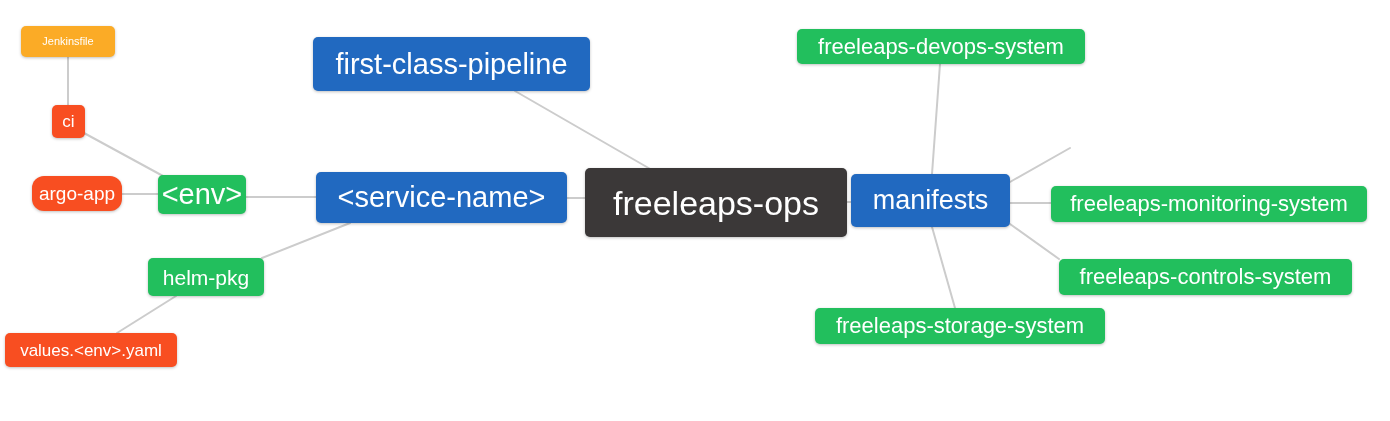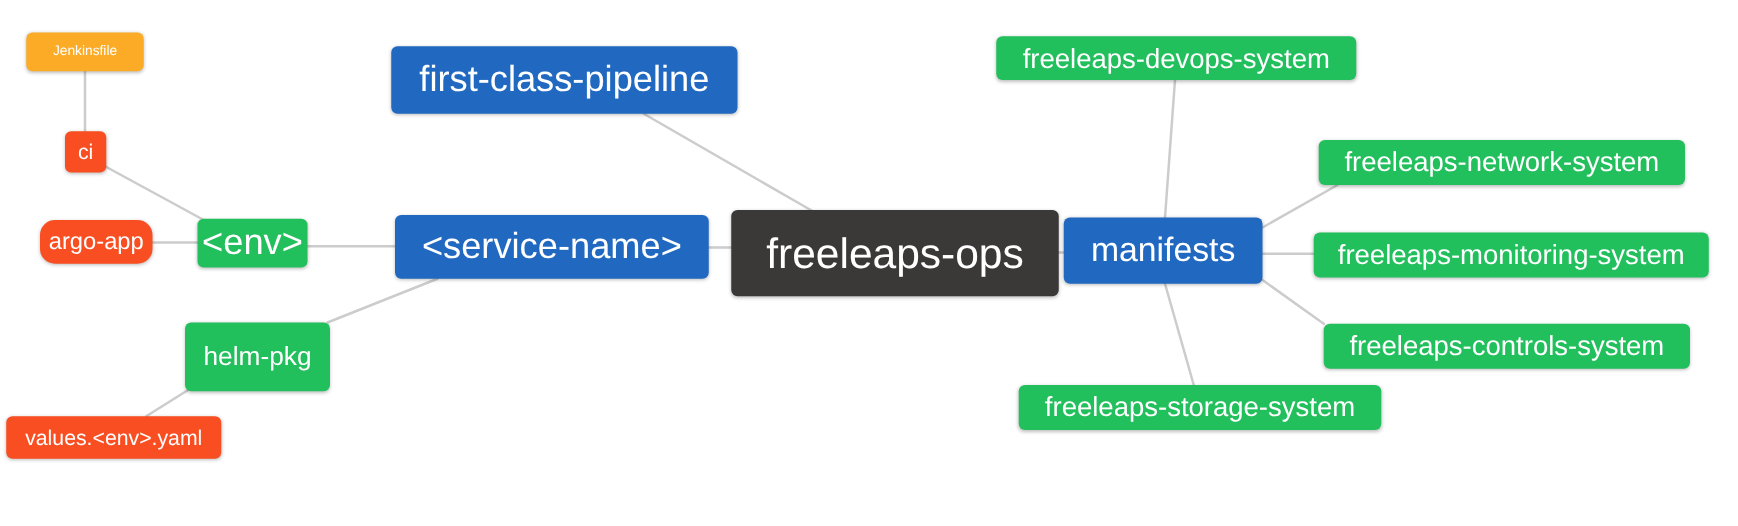--- a/index.html
+++ b/index.html
@@ -71,41 +71,38 @@
     </div>
     <div class="node blue" style="left: 316px; top: 172px; width: 251px; height: 51px; font-size: 29px; justify-content: center;">
       <span>&lt;service-name&gt;</span>
     </div>
     <div class="node blue" style="left: 851px; top: 174px; width: 159px; height: 53px; font-size: 27px;">
       <span>manifests</span>
     </div>
     <div class="node green" style="left: 158px; top: 175px; width: 88px; height: 39px; font-size: 29px;">
       <span>&lt;env&gt;</span>
     </div>
-    <div class="node green" style="left: 148px; top: 258px; width: 116px; height: 55px; font-size: 21px;">
+    <div class="node green" style="left: 148px; top: 258px; width: 116px; height: 38px; font-size: 21px;">
       <span>helm-pkg</span>
     </div>
     <div class="node red" style="left: 52px; top: 105px; width: 33px; height: 33px; font-size: 17px;">
       <span>ci</span>
     </div>
     <div class="node red" style="left: 32px; top: 176px; width: 90px; height: 35px; font-size: 19px; border-radius: 12px;">
       <span>argo-app</span>
     </div>
     <div class="node red" style="left: 5px; top: 333px; width: 172px; height: 34px; font-size: 17px;">
       <span>values.&lt;env&gt;.yaml</span>
     </div>
     <div class="node amber" style="left: 21px; top: 26px; width: 94px; height: 31px; font-size: 11px;">
       <span>Jenkinsfile</span>
     </div>
     <div class="node green" style="left: 797px; top: 29px; width: 288px; height: 35px; font-size: 22px;">
       <span>freeleaps-devops-system</span>
     </div>
-    <div class="node green" style="left: 1055px; top: 112px; width: 293px; height: 36px; font-size: 22px;">
-      <span>freeleaps-network-system</span>
-    </div>
     <div class="node green" style="left: 1051px; top: 186px; width: 316px; height: 36px; font-size: 22px;">
       <span>freeleaps-monitoring-system</span>
     </div>
     <div class="node green" style="left: 1059px; top: 259px; width: 293px; height: 36px; font-size: 22px;">
       <span>freeleaps-controls-system</span>
     </div>
     <div class="node green" style="left: 815px; top: 308px; width: 290px; height: 36px; font-size: 22px;">
       <span>freeleaps-storage-system</span>
     </div>
   </div>

